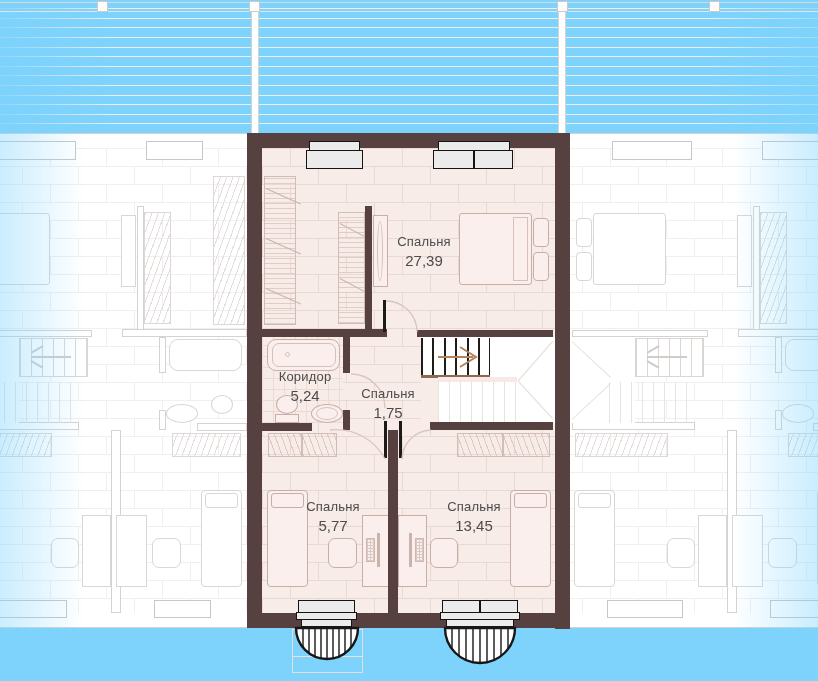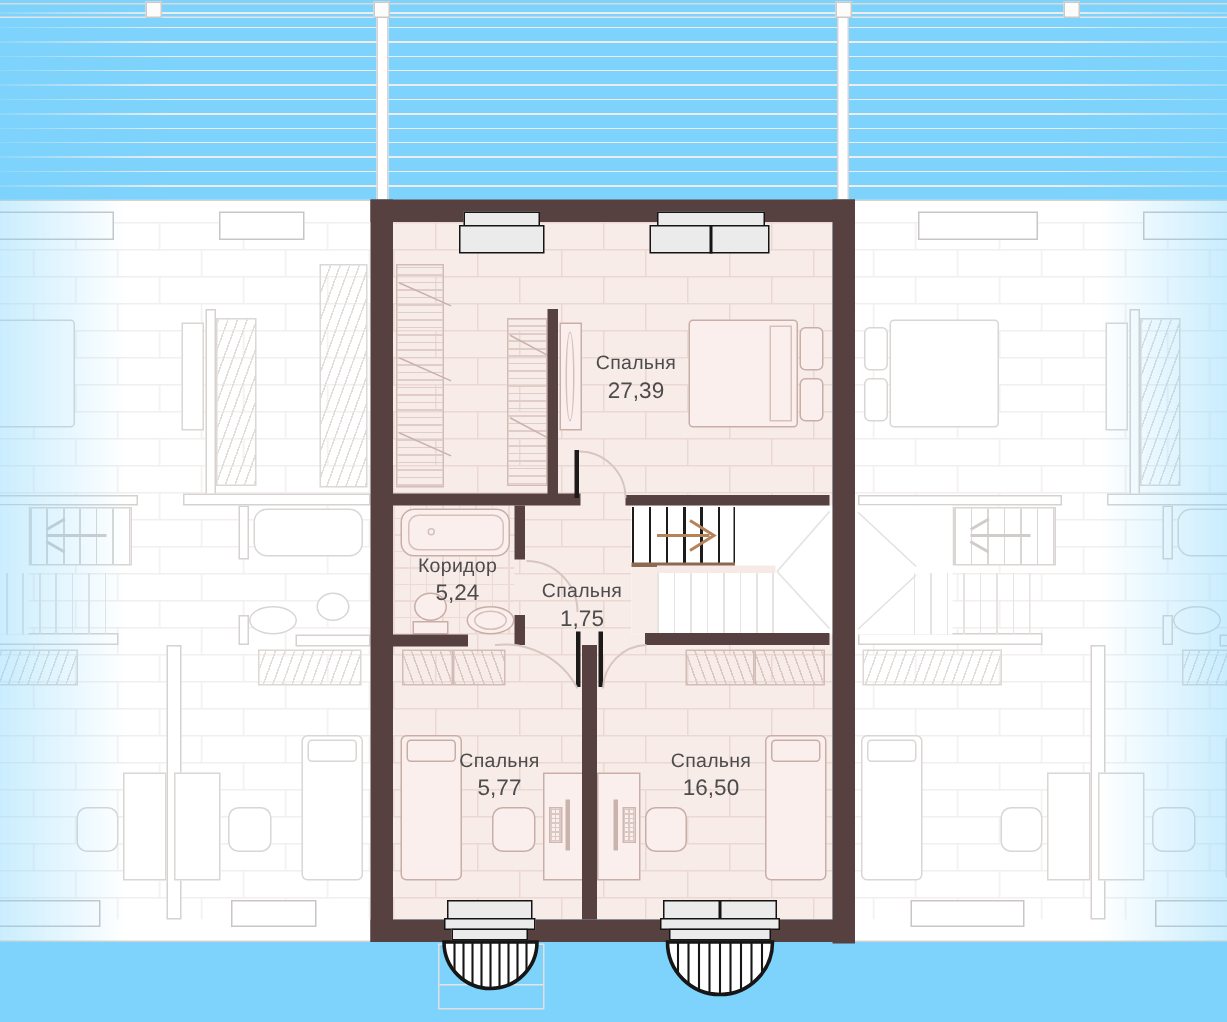--- a/index.html
+++ b/index.html
@@ -333,16 +333,16 @@
   <div class="room-label" style="left:388px;top:386px;">
     <div class="nm">Спальня</div>
     <div class="ar">1,75</div>
   </div>
   <div class="room-label" style="left:333px;top:499px;">
     <div class="nm">Спальня</div>
     <div class="ar">5,77</div>
   </div>
   <div class="room-label" style="left:474px;top:499px;">
     <div class="nm">Спальня</div>
-    <div class="ar">16,50</div>
+    <div class="ar">13,45</div>
   </div>
 
 </div>
 
 </body></html>

